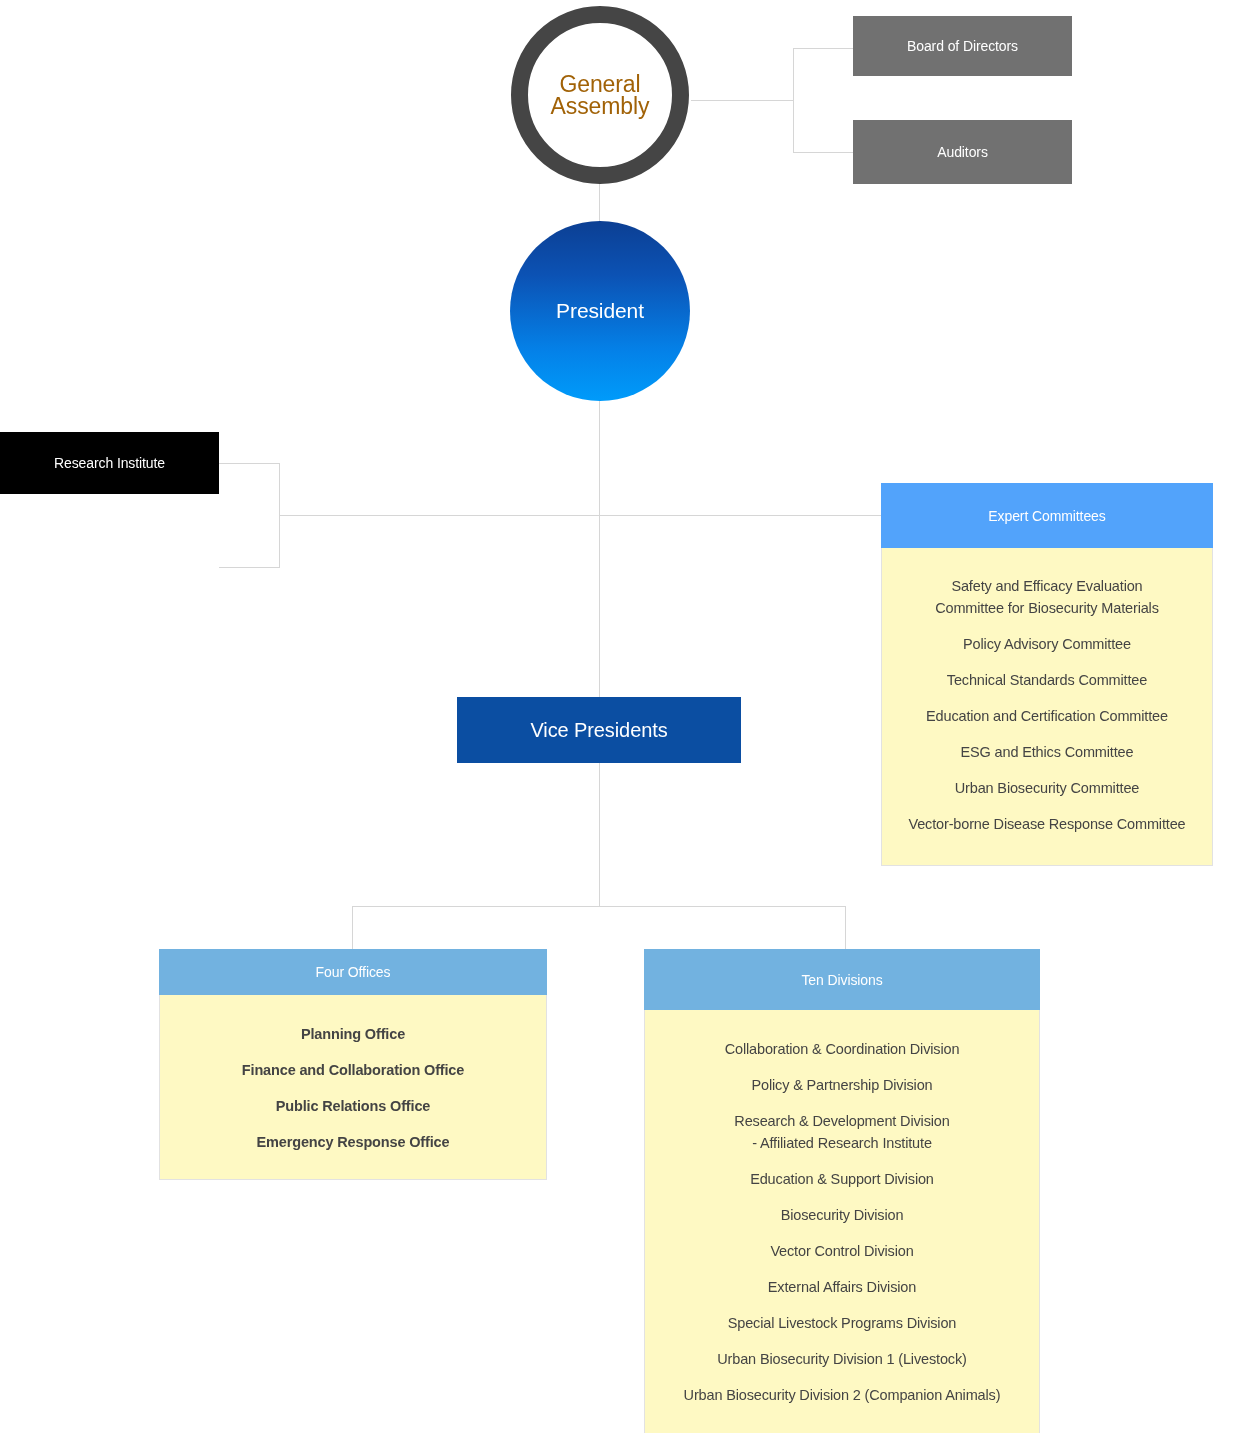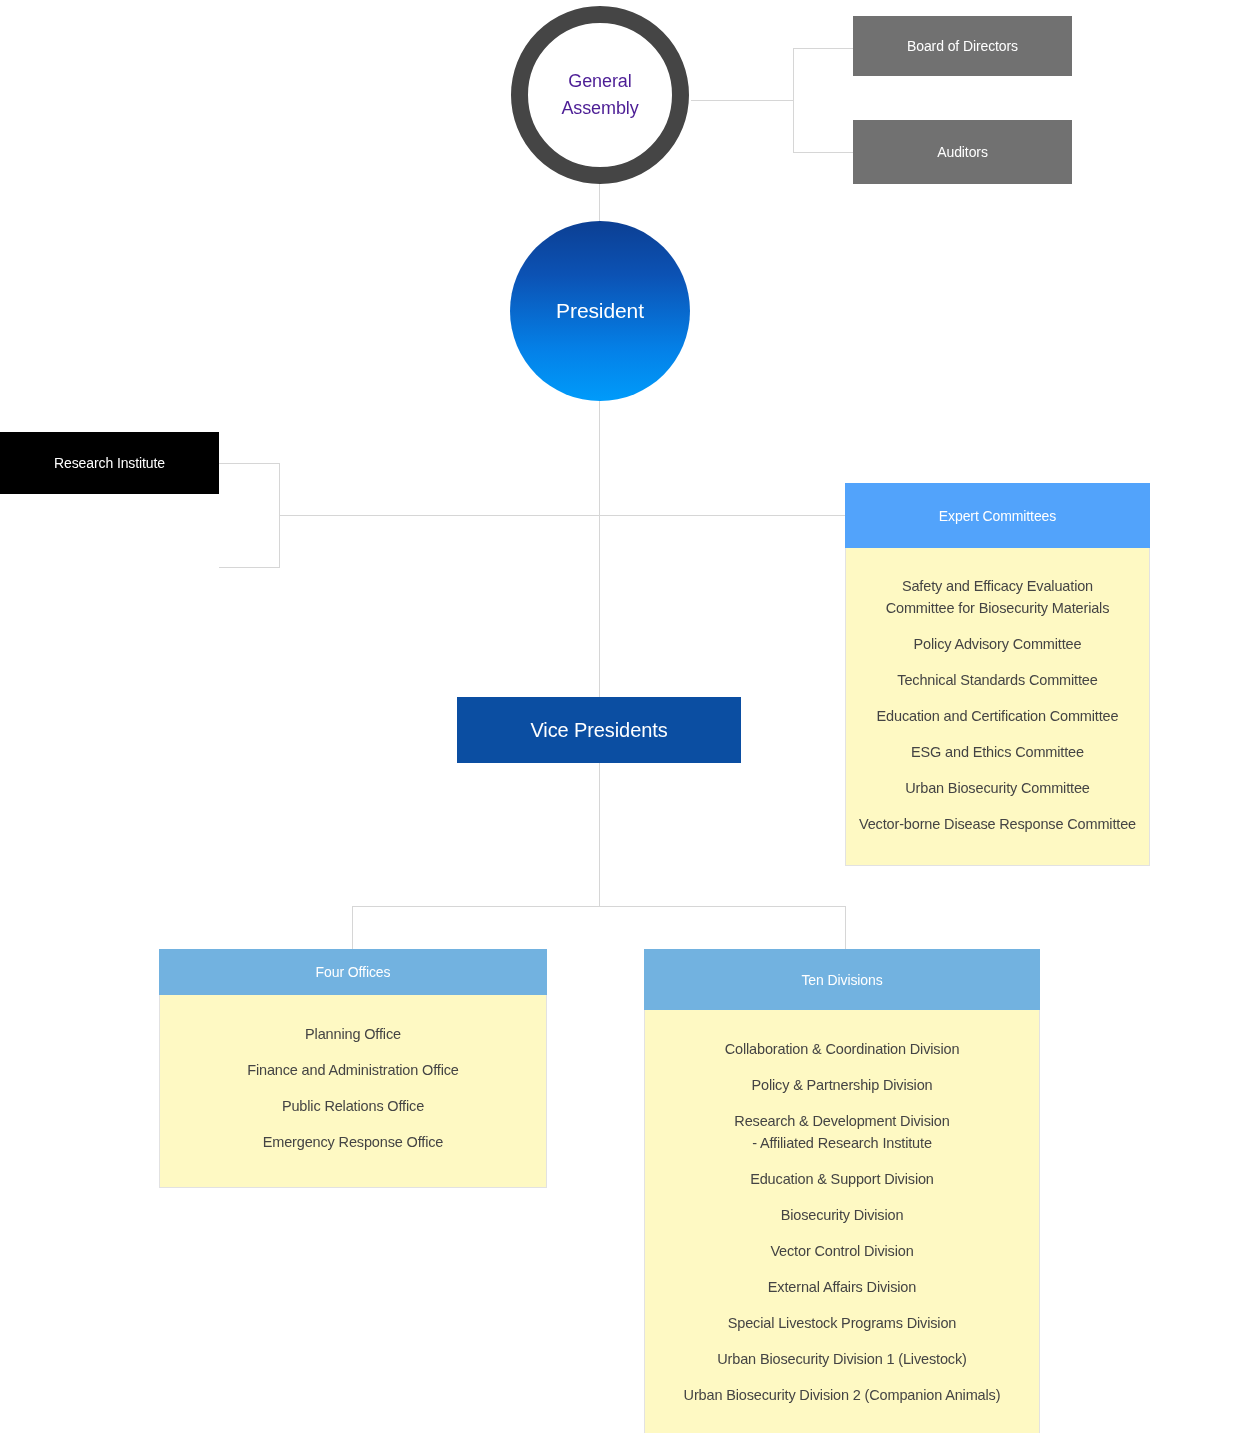--- a/index.html
+++ b/index.html
@@ -25,23 +25,23 @@
     position: absolute;
     left: 511px; top: 6px;
     width: 178px; height: 178px;
     border-radius: 50%;
     border: 17px solid #454545;
     background: #ffffff;
     display: flex; align-items: center; justify-content: center;
     text-align: center;
   }
   #ga-circle .lbl {
-    color: #4c1d95;
-    font-size: 18px;
-    line-height: 27px;
+    color: #a16207;
+    font-size: 23px;
+    line-height: 22px;
     font-weight: 400;
     letter-spacing: -0.1px;
   }
 
   
   .gray-box {
     position: absolute;
     background: #717171;
     color: #ffffff;
     font-size: 14px;
@@ -106,30 +106,30 @@
   .panel .panel-body .item {
     color: #444444;
     font-size: 14.5px;
     line-height: 22px;
     text-align: center;
     letter-spacing: -0.15px;
     white-space: pre-line;
   }
 
   
-  #expert-committees { left: 845px; top: 483px; width: 305px; }
+  #expert-committees { left: 881px; top: 483px; width: 332px; }
   #expert-committees .panel-head { height: 65px; background: #52a3fb; }
   #expert-committees .panel-body { padding: 27px 4px 30px; }
   #expert-committees .panel-body .item { margin-bottom: 14px; }
   #expert-committees .panel-body .item:last-child { margin-bottom: 0; }
 
   
   #four-offices { left: 159px; top: 949px; width: 388px; }
   #four-offices .panel-head { height: 46px; background: #72b2e0; }
-  #four-offices .panel-body { padding: 28px 4px 34px; }
+  #four-offices .panel-body { padding: 28px 4px 26px; font-weight: bold; }
   #four-offices .panel-body .item { margin-bottom: 14px; }
   #four-offices .panel-body .item:last-child { margin-bottom: 0; }
 
   
   #ten-divisions { left: 644px; top: 949px; width: 396px; }
   #ten-divisions .panel-head { height: 61px; background: #72b2e0; }
   #ten-divisions .panel-body { padding: 28px 4px 32px; }
   #ten-divisions .panel-body .item { margin-bottom: 14px; }
   #ten-divisions .panel-body .item:last-child { margin-bottom: 0; }
 </style>
@@ -198,21 +198,21 @@
       <div class="item">Vector-borne Disease Response Committee</div>
     </div>
   </div>
 
   <div class="panel" id="four-offices">
     <div class="panel-head">
       <span>Four Offices</span>
     </div>
     <div class="panel-body">
       <div class="item">Planning Office</div>
-      <div class="item">Finance and Administration Office</div>
+      <div class="item">Finance and Collaboration Office</div>
       <div class="item">Public Relations Office</div>
       <div class="item">Emergency Response Office</div>
     </div>
   </div>
 
   <div class="panel" id="ten-divisions">
     <div class="panel-head">
       <span>Ten Divisions</span>
     </div>
     <div class="panel-body">

